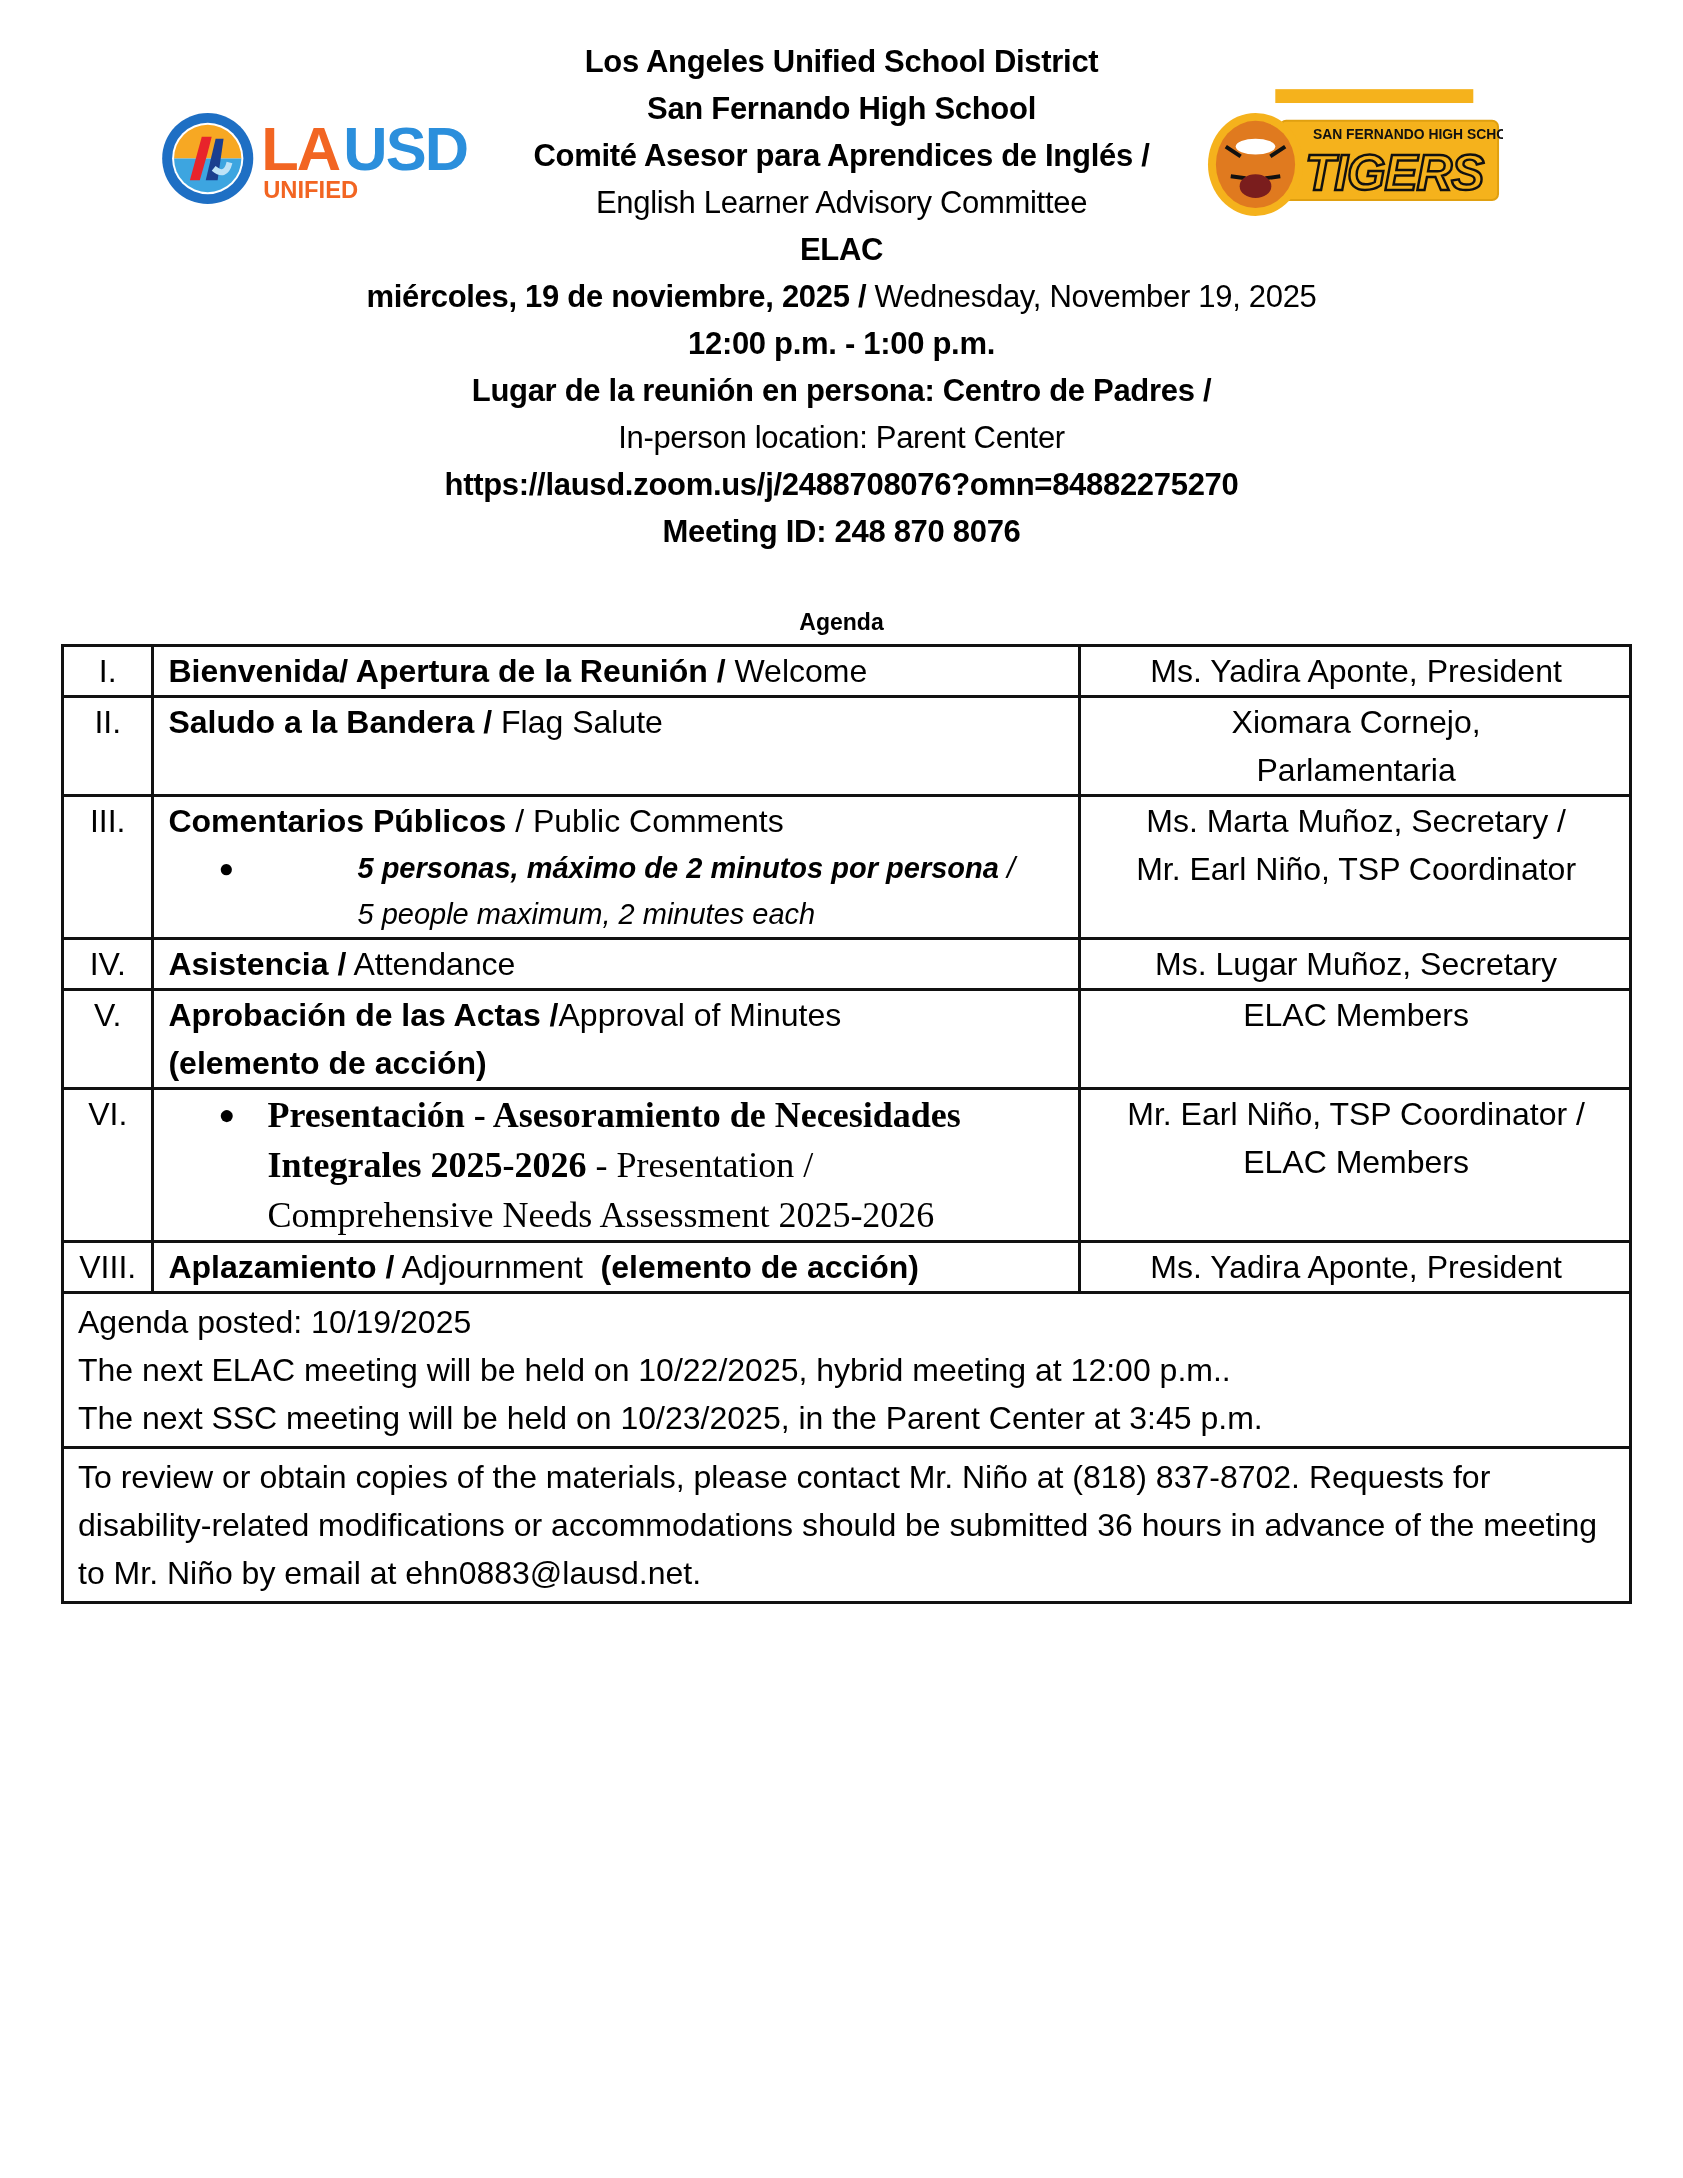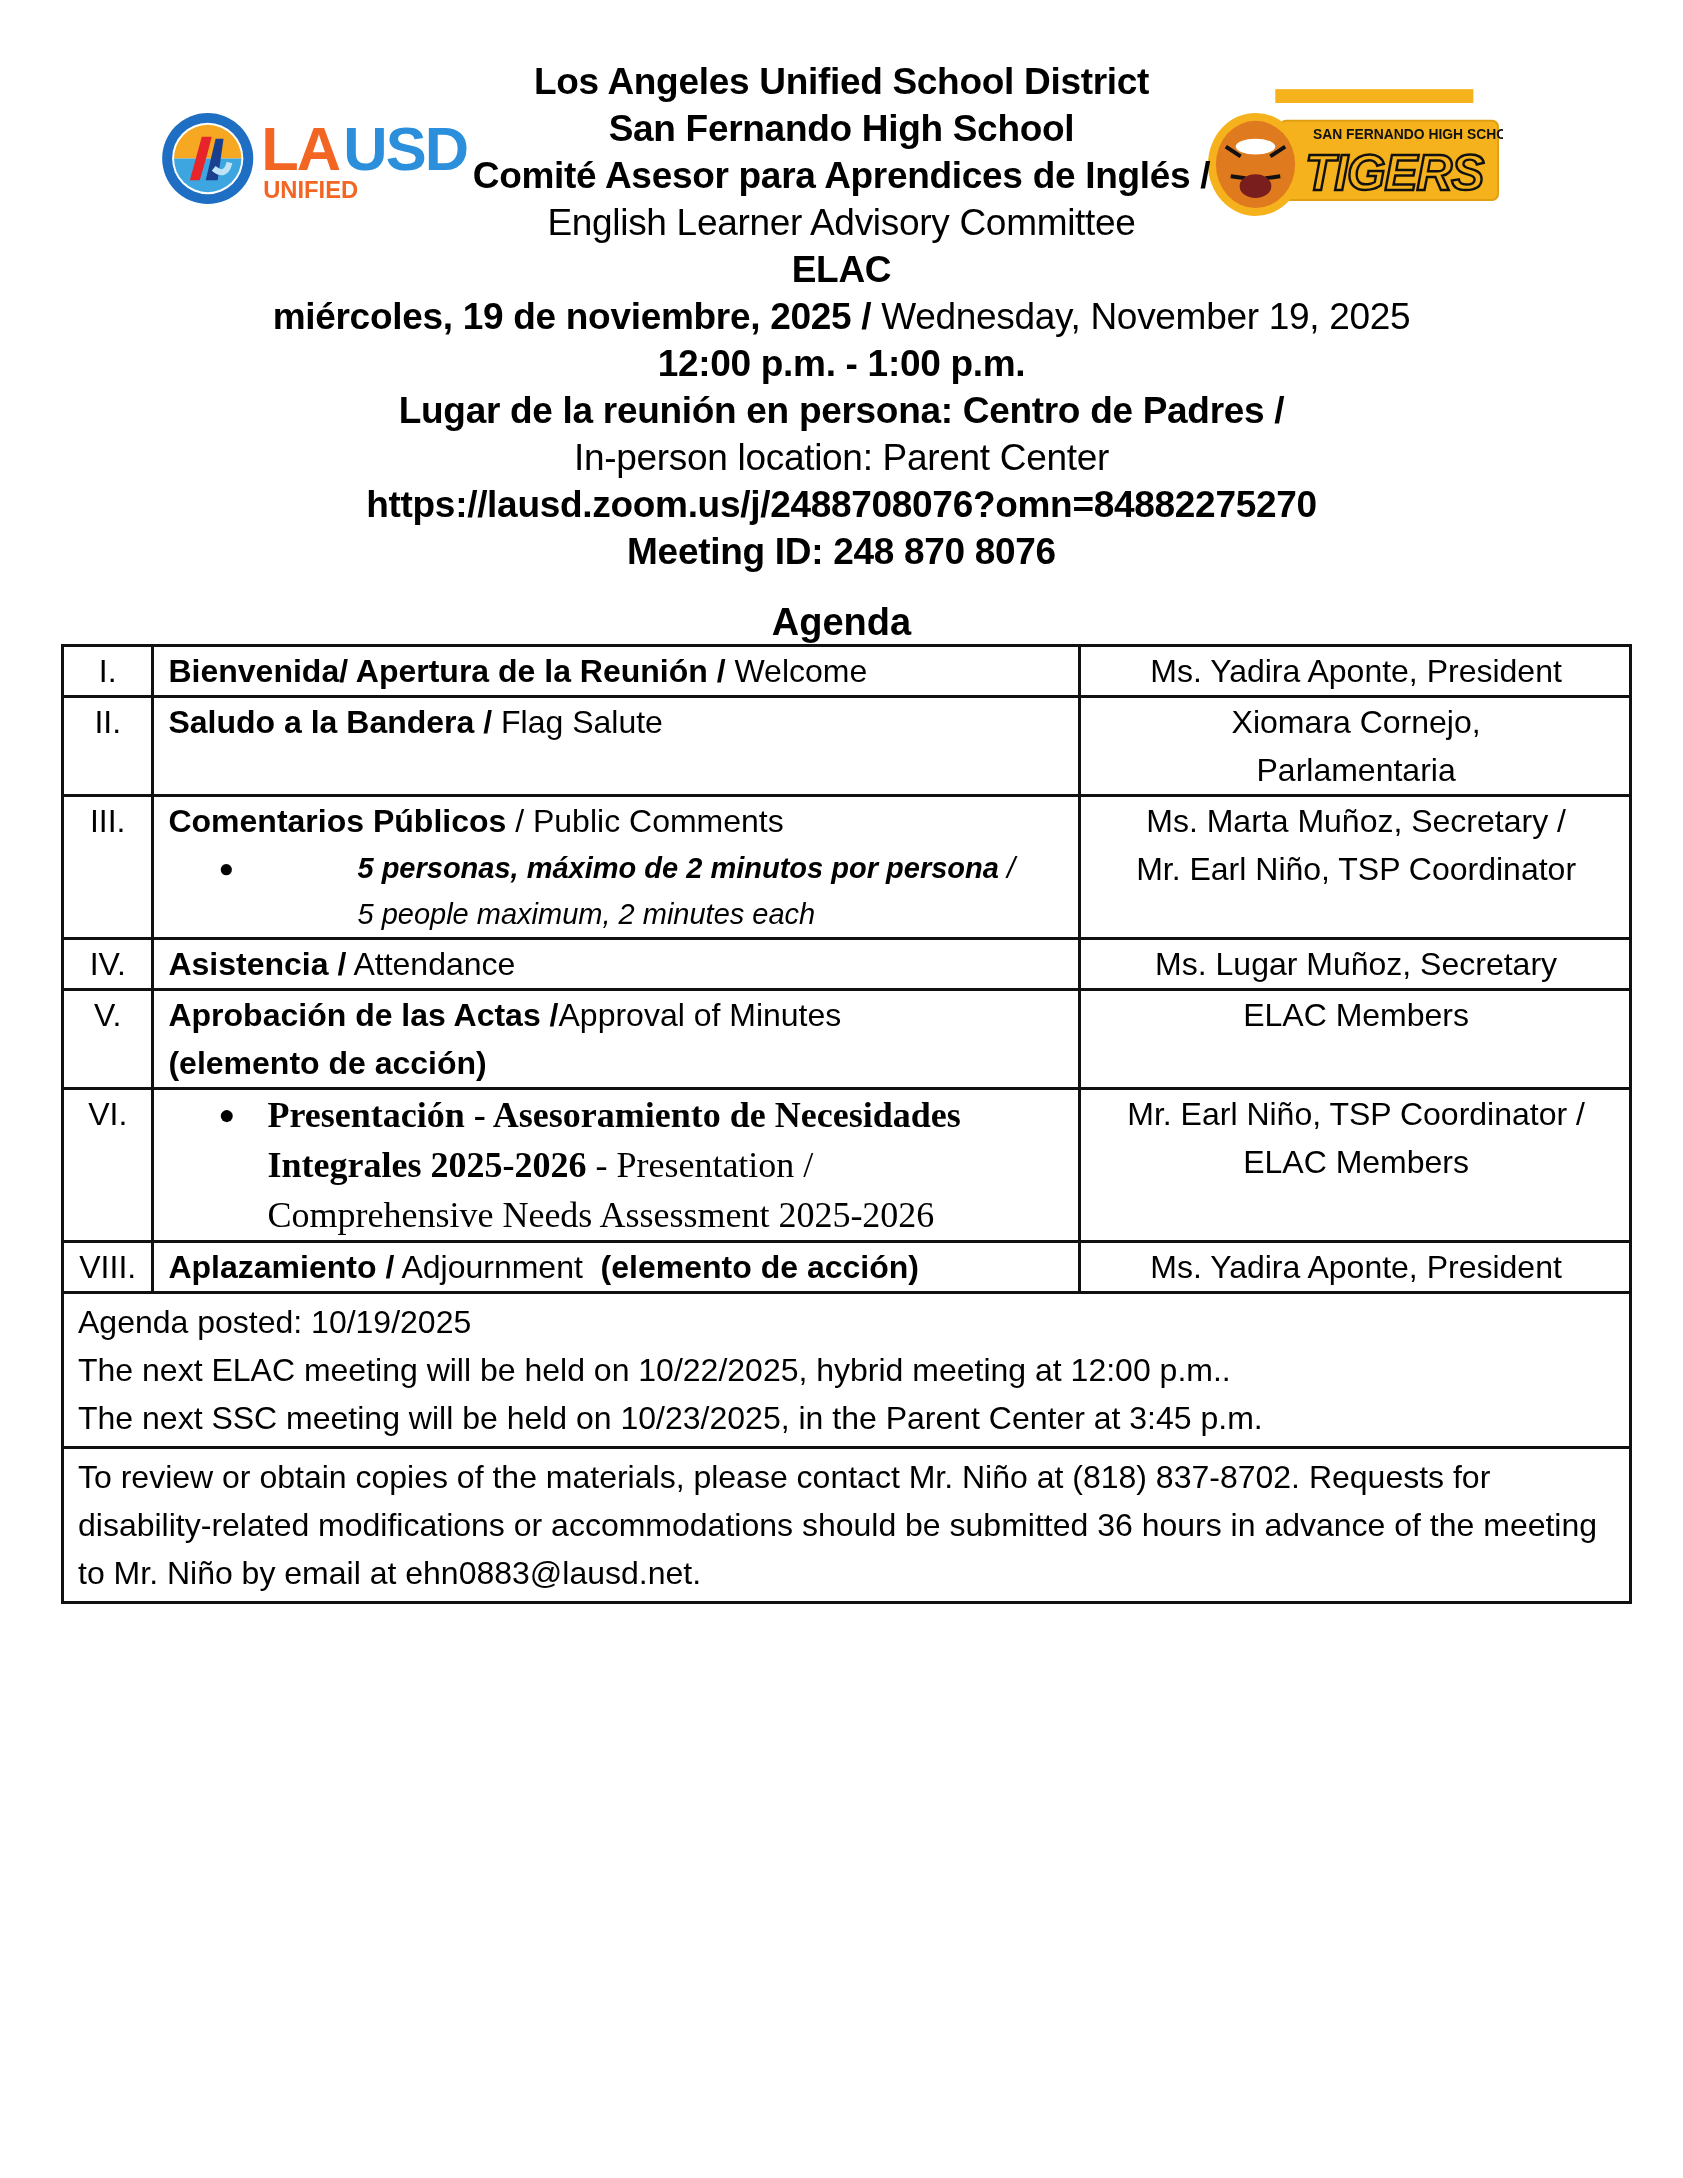--- a/index.html
+++ b/index.html
@@ -3,32 +3,31 @@
 <meta charset="utf-8">
 <style>
   html, body { margin: 0; padding: 0; background: #ffffff; }
   body {
     width: 1683px; height: 2178px; position: relative; overflow: hidden;
     font-family: "Liberation Sans", "DejaVu Sans", sans-serif;
     color: #000;
   }
   .header {
     position: absolute; top: 38px; left: 0; width: 1683px;
-    text-align: center; font-size: 37px; line-height: 47px;
+    text-align: center; font-size: 31px; line-height: 47px;
     letter-spacing: -0.3px;
-    margin-top: 20px;
   }
   .header .line { white-space: nowrap; }
   .b { font-weight: bold; }
   .logo-lausd { position: absolute; left: 160px; top: 109px; width: 337px; height: 99px; }
   .logo-tigers { position: absolute; left: 1206px; top: 87px; width: 297px; height: 134px; }
 
   .agenda-title {
     position: absolute; top: 602px; left: 0; width: 1683px; text-align: center;
-    font-size: 38px; font-weight: bold; line-height: 40px;
+    font-size: 23px; font-weight: bold; line-height: 40px;
   }
   table.agenda {
     position: absolute; left: 61px; top: 644px; width: 1571px;
     border-collapse: collapse; font-size: 32px; line-height: 48px;
   }
   table.agenda td { border: 3px solid #111; vertical-align: top; padding: 0 14px; }
   td.num { width: 75px; text-align: center; padding: 0 6px !important; }
   td.item { width: 891px; margin-top: 11px; }
   td.person { width: 515px; padding-left: 16px !important; text-align: center; }
   .sub { padding-left: 50px; font-size: 29px; font-style: italic; line-height: 46px; position: relative; }

